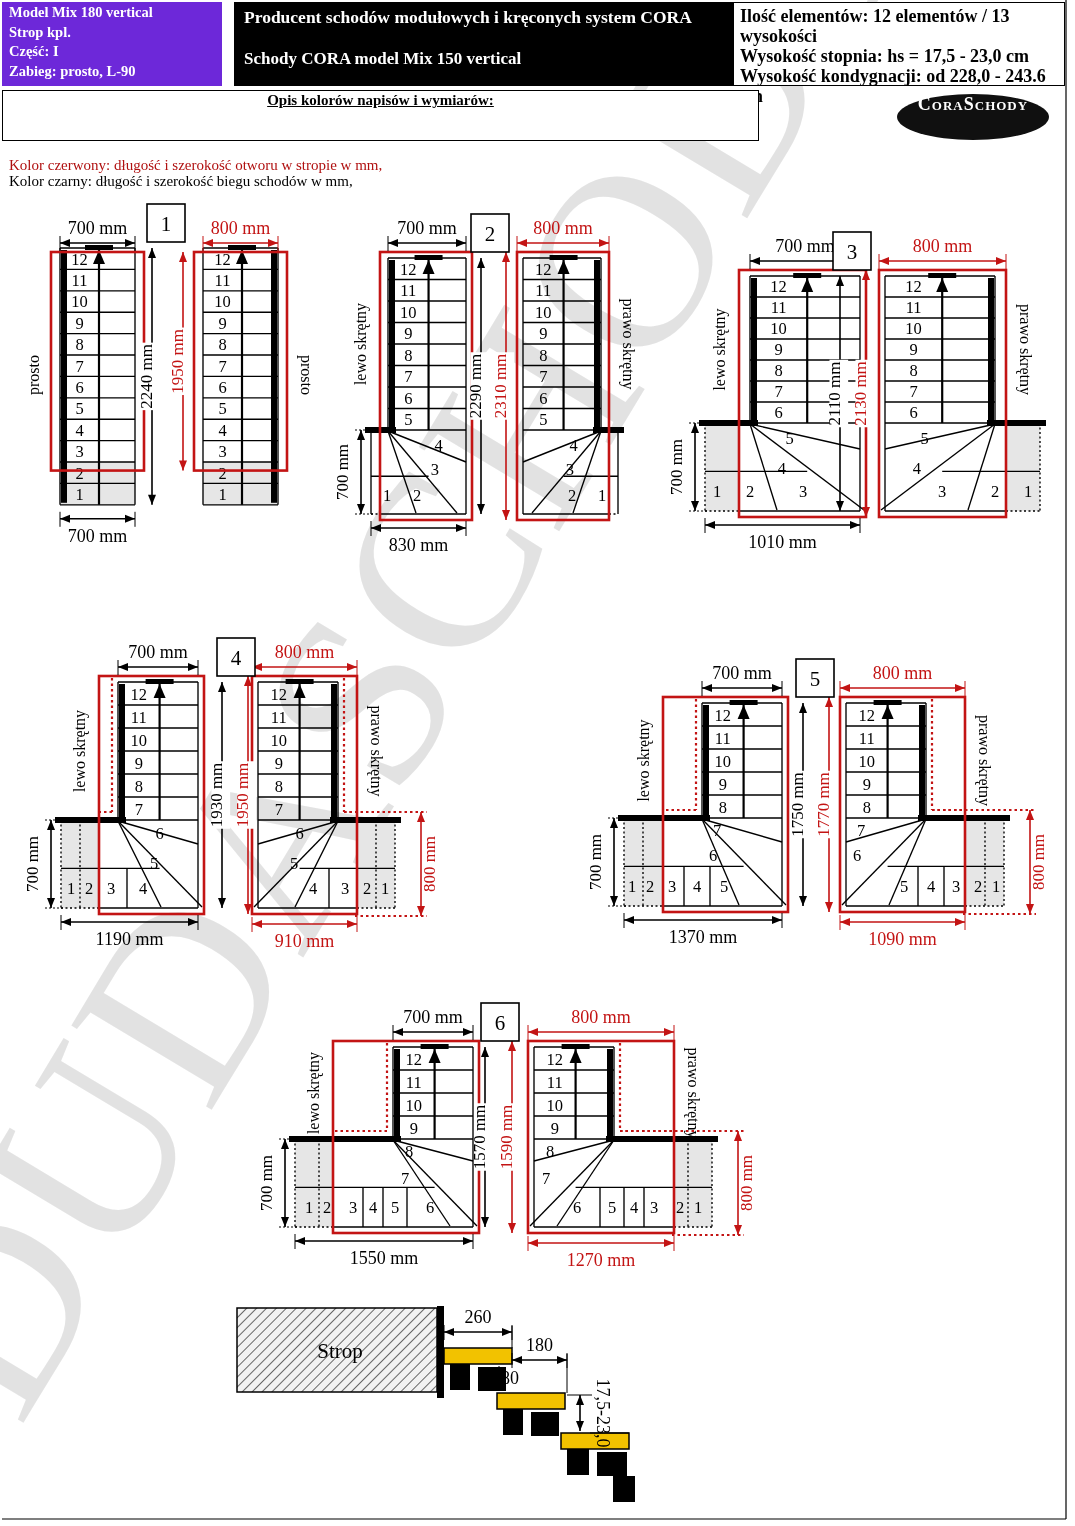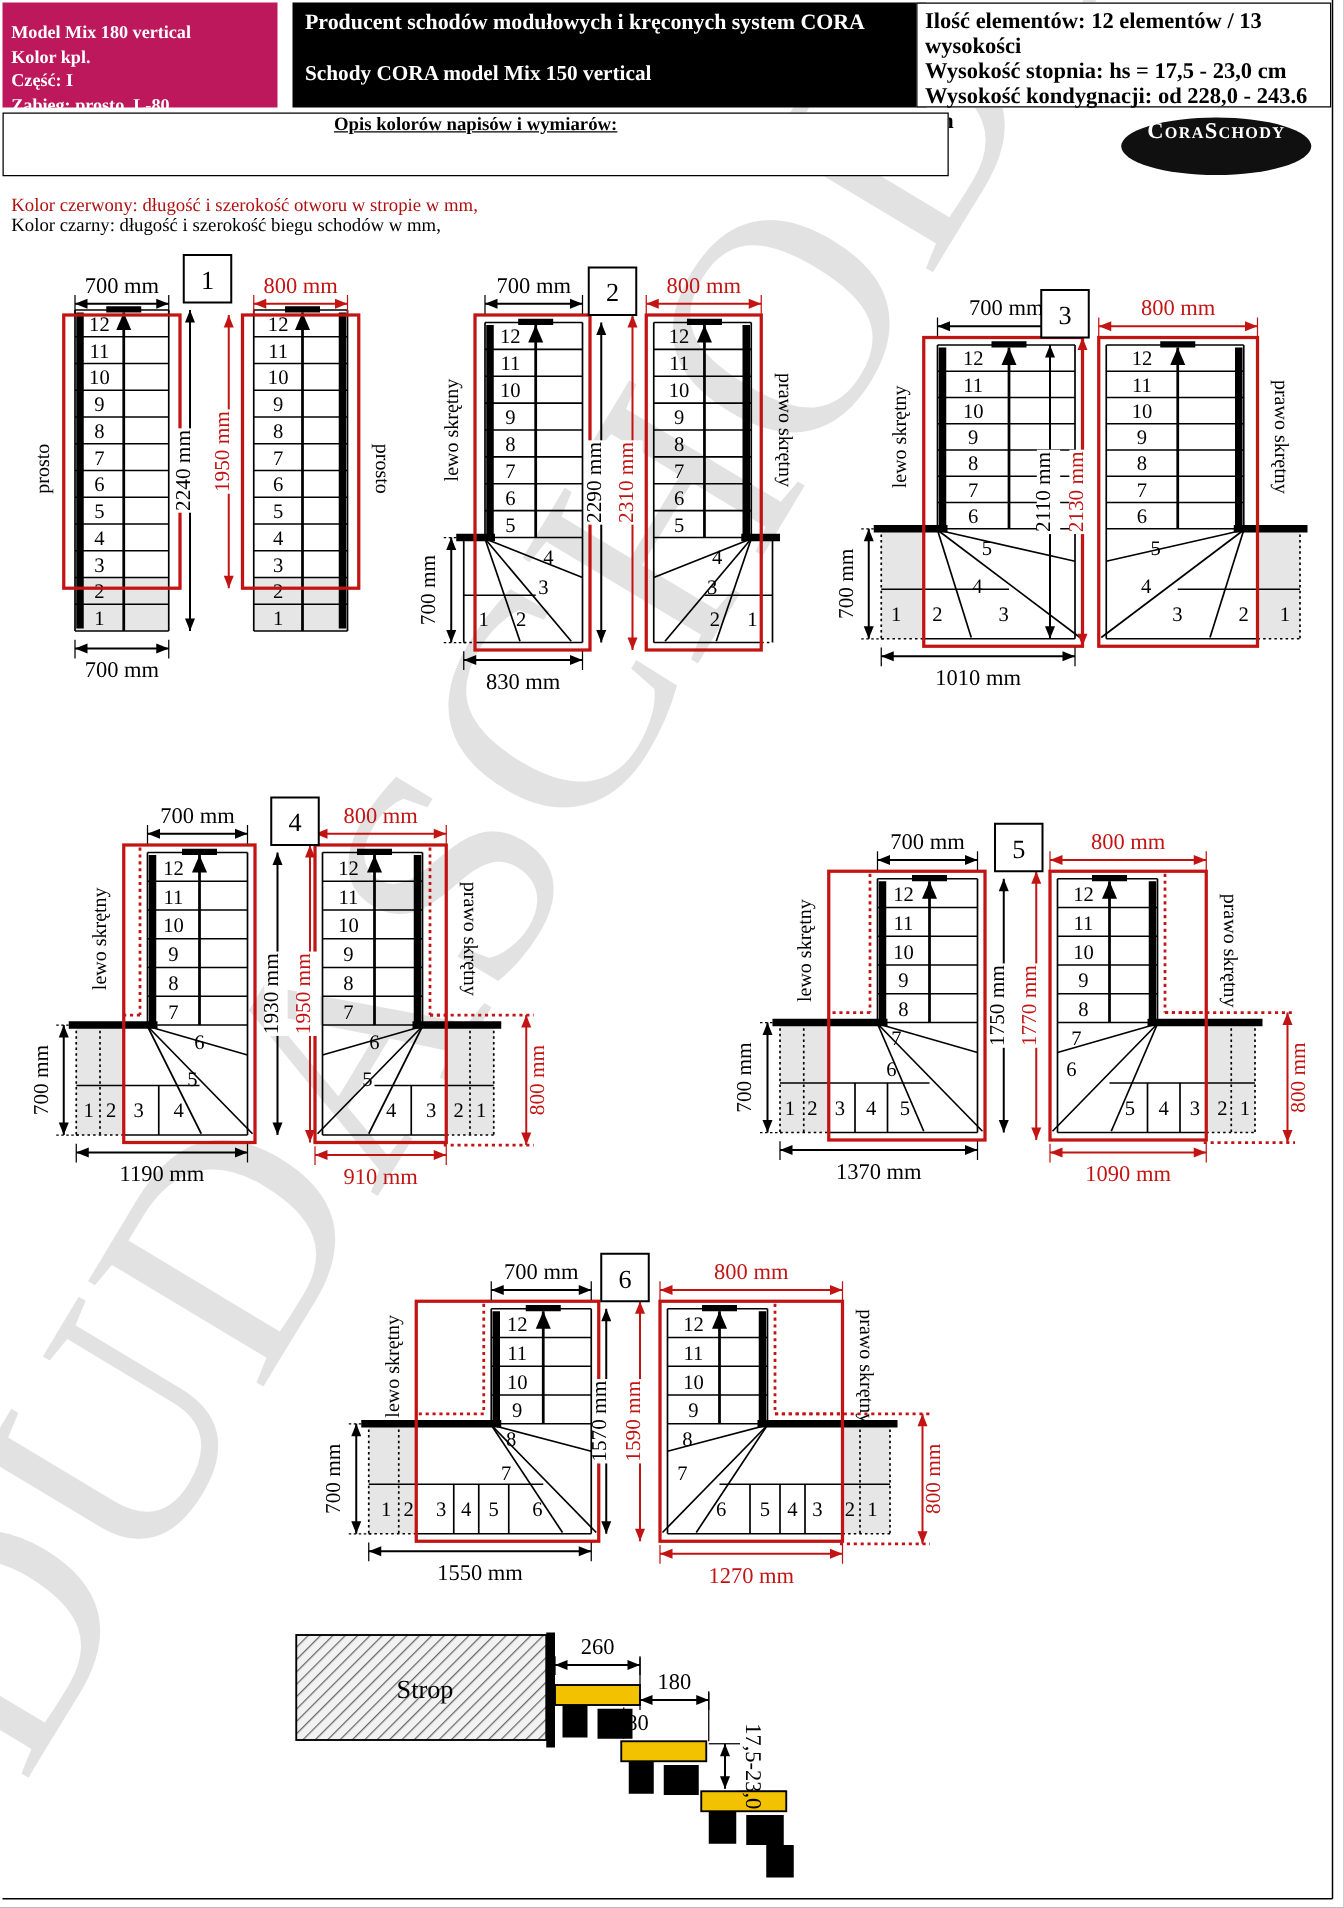--- a/index.html
+++ b/index.html
@@ -1,19 +1,19 @@
 <!DOCTYPE html>
 <html><head>
 <meta charset="utf-8">
 <style>
   html,body{margin:0;padding:0;background:#888;}
   .page{position:relative;width:1075px;height:1526px;background:#fff;margin:0 auto;
         font-family:"Liberation Serif",serif;overflow:hidden;}
-  .hdr-left{position:absolute;left:2px;top:2px;width:220px;height:84px;background:#be185d;color:#fff;
-        padding:15px 7px;box-sizing:border-box;z-index:3;}
+  .hdr-left{position:absolute;left:2px;top:2px;width:220px;height:84px;background:#6d28d9;color:#fff;
+        padding:1px 7px;box-sizing:border-box;z-index:3;}
   .hdr-left div{font-size:14.5px;font-weight:bold;line-height:19.5px;}
   .hdr-center{position:absolute;left:234px;top:2px;width:507px;height:84px;background:#000;color:#fff;
         padding:5px 10px;box-sizing:border-box;z-index:3;}
   .hdr-center .l1{font-size:17.5px;font-weight:bold;}
   .hdr-center .l2{font-size:17px;font-weight:bold;margin-top:21px;}
   .hdr-right{position:absolute;left:733px;top:2px;width:332px;height:84px;background:#fff;
         border:1.5px solid #000;padding:3px 6px;box-sizing:border-box;z-index:3;}
   .hdr-right div{font-size:18px;font-weight:bold;line-height:20px;}
   .legend{position:absolute;left:2px;top:90px;width:757px;height:51px;border:1.4px solid #000;
         padding:1px 6px;box-sizing:border-box;z-index:3;background:#fff;}
@@ -29,23 +29,23 @@
   svg.draw{position:absolute;left:0;top:0;z-index:1;}
   svg text{font-family:"Liberation Serif",serif;}
 </style>
 </head>
 <body>
 
 <div class="page">
 
   <div class="hdr-left">
     <div>Model Mix 180 vertical</div>
-    <div>Kolor kpl.</div>
+    <div>Strop kpl.</div>
     <div>Część: I</div>
-    <div>Zabieg: prosto, L-80</div>
+    <div>Zabieg: prosto, L-90</div>
   </div>
 
   <div class="hdr-center">
     <div class="l1">Producent schodów modułowych i kręconych system CORA</div>
     <div class="l2">Schody CORA model Mix 150 vertical</div>
   </div>
 
   <div class="hdr-right">
     <div>Ilość elementów: 12 elementów / 13 wysokości</div>
     <div>Wysokość stopnia:  hs = 17,5 - 23,0 cm</div>

